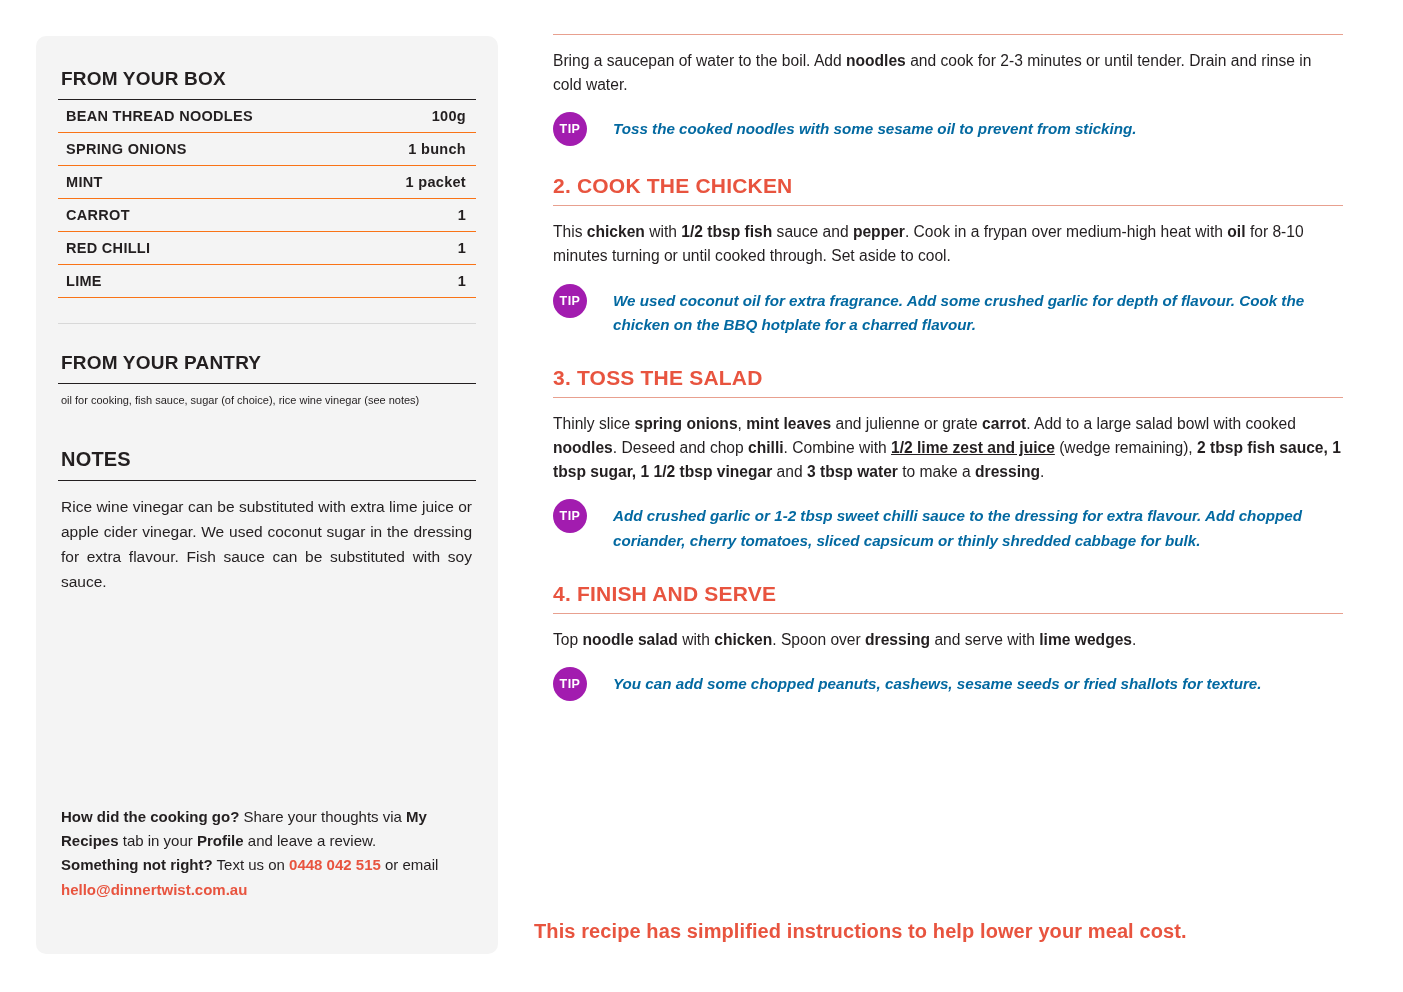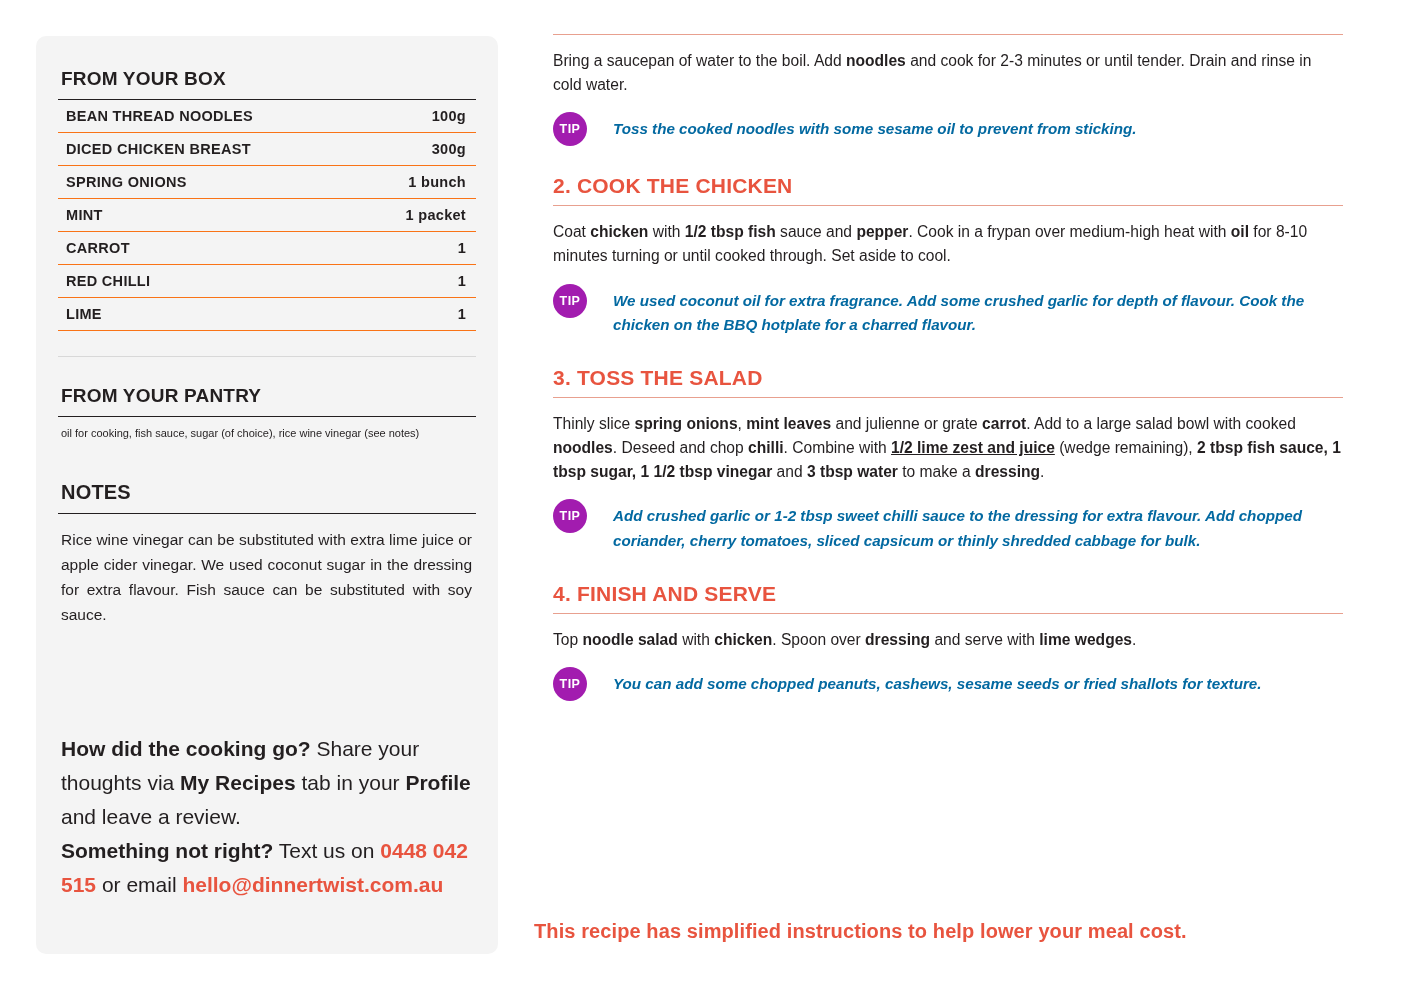--- a/index.html
+++ b/index.html
@@ -91,21 +91,21 @@
     margin-top: 13px;
     padding-left: 3px;
     padding-right: 4px;
   }
 
   .footer-block {
     position: absolute;
     left: 25px;
     right: 22px;
     bottom: 52px;
-    font-size: 21px;
+    font-size: 15px;
     line-height: 1.62;
     color: #231f20;
   }
   .footer-block b { font-weight: bold; }
   .accent { color: #e8543f; font-weight: bold; }
 
   
   .right-col {
     position: absolute;
     left: 553px;
@@ -183,24 +183,20 @@
   <h2 class="panel-heading">FROM YOUR BOX</h2>
   <hr class="rule-dark">
 
   <table class="box-table">
     <tbody>
       <tr>
         <td>BEAN THREAD NOODLES</td>
         <td class="qty">100g</td>
       </tr>
       <tr>
-        <td>DICED CHICKEN BREAST</td>
-        <td class="qty">300g</td>
-      </tr>
-      <tr>
         <td>SPRING ONIONS</td>
         <td class="qty">1 bunch</td>
       </tr>
       <tr>
         <td>MINT</td>
         <td class="qty">1 packet</td>
       </tr>
       <tr>
         <td>CARROT</td>
         <td class="qty">1</td>
@@ -246,21 +242,21 @@
     <p class="step-body"><span>Bring a saucepan of water to the boil. Add </span><b>noodles</b><span> and cook for 2-3 minutes or until tender. Drain and rinse in cold water.</span></p>
     <div class="tip-row">
       <div class="tip-badge">TIP</div>
       <div class="tip-text">Toss the cooked noodles with some sesame oil to prevent from sticking.</div>
     </div>
   </div>
 
   <div class="step-block">
     <h3 class="step-title">2. COOK THE CHICKEN</h3>
     <hr class="rule-accent">
-    <p class="step-body"><span>Coat </span><b>chicken</b><span> with </span><b>1/2 tbsp fish</b><span> sauce and </span><b>pepper</b><span>. Cook in a frypan over medium-high heat with </span><b>oil</b><span> for 8-10 minutes turning or until cooked through. Set aside to cool.</span></p>
+    <p class="step-body"><span>This </span><b>chicken</b><span> with </span><b>1/2 tbsp fish</b><span> sauce and </span><b>pepper</b><span>. Cook in a frypan over medium-high heat with </span><b>oil</b><span> for 8-10 minutes turning or until cooked through. Set aside to cool.</span></p>
     <div class="tip-row">
       <div class="tip-badge">TIP</div>
       <div class="tip-text">We used coconut oil for extra fragrance. Add some crushed garlic for depth of flavour. Cook the chicken on the BBQ hotplate for a charred flavour.</div>
     </div>
   </div>
 
   <div class="step-block">
     <h3 class="step-title">3. TOSS THE SALAD</h3>
     <hr class="rule-accent">
     <p class="step-body"><span>Thinly slice </span><b>spring onions</b><span>, </span><b>mint leaves</b><span> and julienne or grate </span><b>carrot</b><span>. Add to a large salad bowl with cooked </span><b>noodles</b><span>. Deseed and chop </span><b>chilli</b><span>. Combine with </span><b><u>1/2 lime zest and juice</u></b><span> (wedge remaining), </span><b>2 tbsp fish sauce, 1 tbsp sugar, 1 1/2 tbsp vinegar</b><span> and </span><b>3 tbsp water</b><span> to make a </span><b>dressing</b><span>.</span></p>

